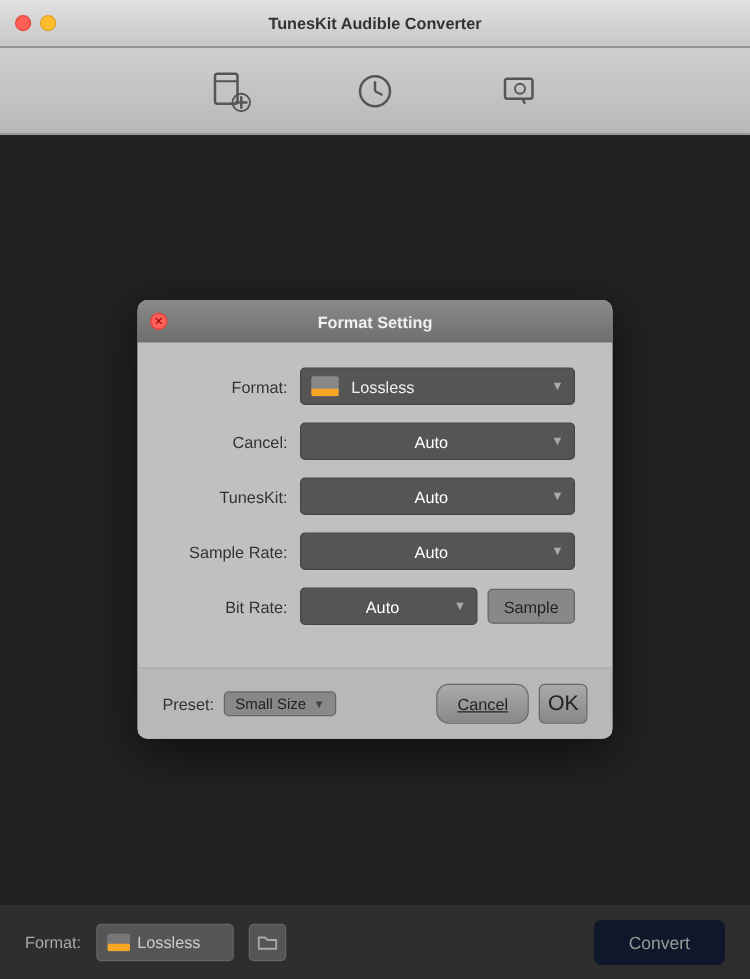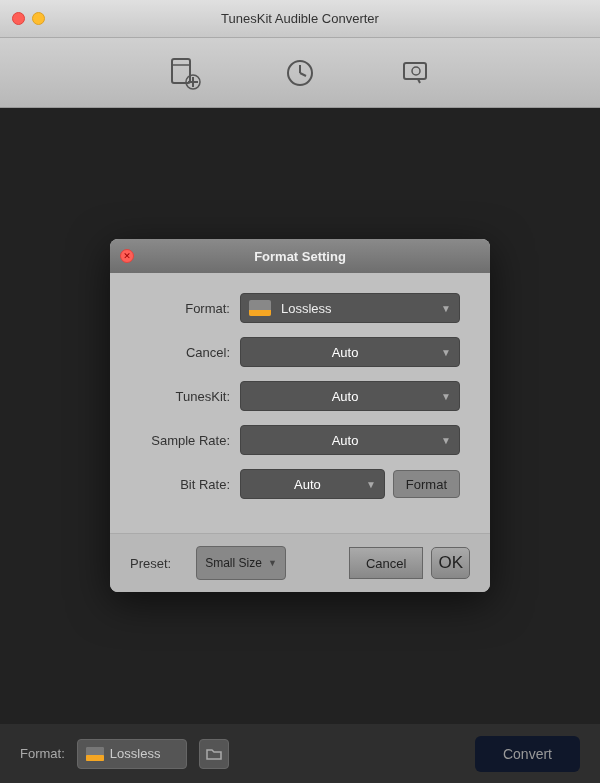--- a/index.html
+++ b/index.html
@@ -33,21 +33,21 @@
       width: 13px;
       height: 13px;
       border-radius: 50%;
       cursor: pointer;
     }
     .tb-btn.close { background: #ff5f57; border: 1px solid #e0443e; }
     .tb-btn.minimize { background: #ffbd2e; border: 1px solid #dea123; }
     .title-text {
       font-size: 13px;
       color: #333;
-      font-weight: 400;
+      font-weight: 700;
     }
 
     
     .toolbar {
       background: linear-gradient(to bottom, #d0d0d0, #b8b8b8);
       height: 70px;
       display: flex;
       align-items: center;
       justify-content: center;
       gap: 80px;
@@ -269,33 +269,33 @@
     .dialog-footer {
       background: #b8b8b8;
       border-top: 1px solid #aaa;
       padding: 12px 20px;
       display: flex;
       align-items: center;
     }
     .preset-section {
       display: flex;
       align-items: center;
-      gap: 25px;
+      gap: 8px;
       flex: 1;
     }
     .preset-label {
       font-size: 13px;
       color: #333;
       font-weight: 500;
     }
     .preset-select {
       background: #888;
       border: 1px solid #666;
       border-radius: 4px;
-      height: 34px;
+      height: 20px;
       display: flex;
       align-items: center;
       padding: 0 8px;
       gap: 6px;
       cursor: pointer;
       min-width: 90px;
     }
     .preset-value {
       font-size: 12px;
       color: #222;
@@ -304,25 +304,26 @@
       font-size: 9px;
       color: #444;
     }
     .footer-btns {
       display: flex;
       gap: 8px;
     }
     .cancel-btn {
       background: linear-gradient(to bottom, #aaa, #888);
       border: 1px solid #666;
-      border-radius: 0;
+      border-radius: 10px;
       color: #222;
       font-size: 13px;
       padding: 5px 16px;
       cursor: pointer;
+      text-decoration: underline;
     }
     .ok-btn {
       background: linear-gradient(to bottom, #aaa, #888);
       border: 1px solid #666;
       border-radius: 5px;
       color: #222;
       font-size: 17px;
       padding: 5px 6px;
       cursor: pointer;
     }
@@ -410,21 +411,21 @@
             <span class="select-arrow">▼</span>
           </div>
         </div>
 
         <div class="form-row">
           <span class="form-label">Bit Rate:</span>
           <div class="form-select">
             <span class="select-value">Auto</span>
             <span class="select-arrow">▼</span>
           </div>
-          <button class="reset-btn">Format</button>
+          <button class="reset-btn">Sample</button>
         </div>
 
       </div>
 
       <div class="dialog-footer">
         <div class="preset-section">
           <span class="preset-label">Preset:</span>
           <div class="preset-select">
             <span class="preset-value">Small Size</span>
             <span class="preset-arrow">▼</span>

